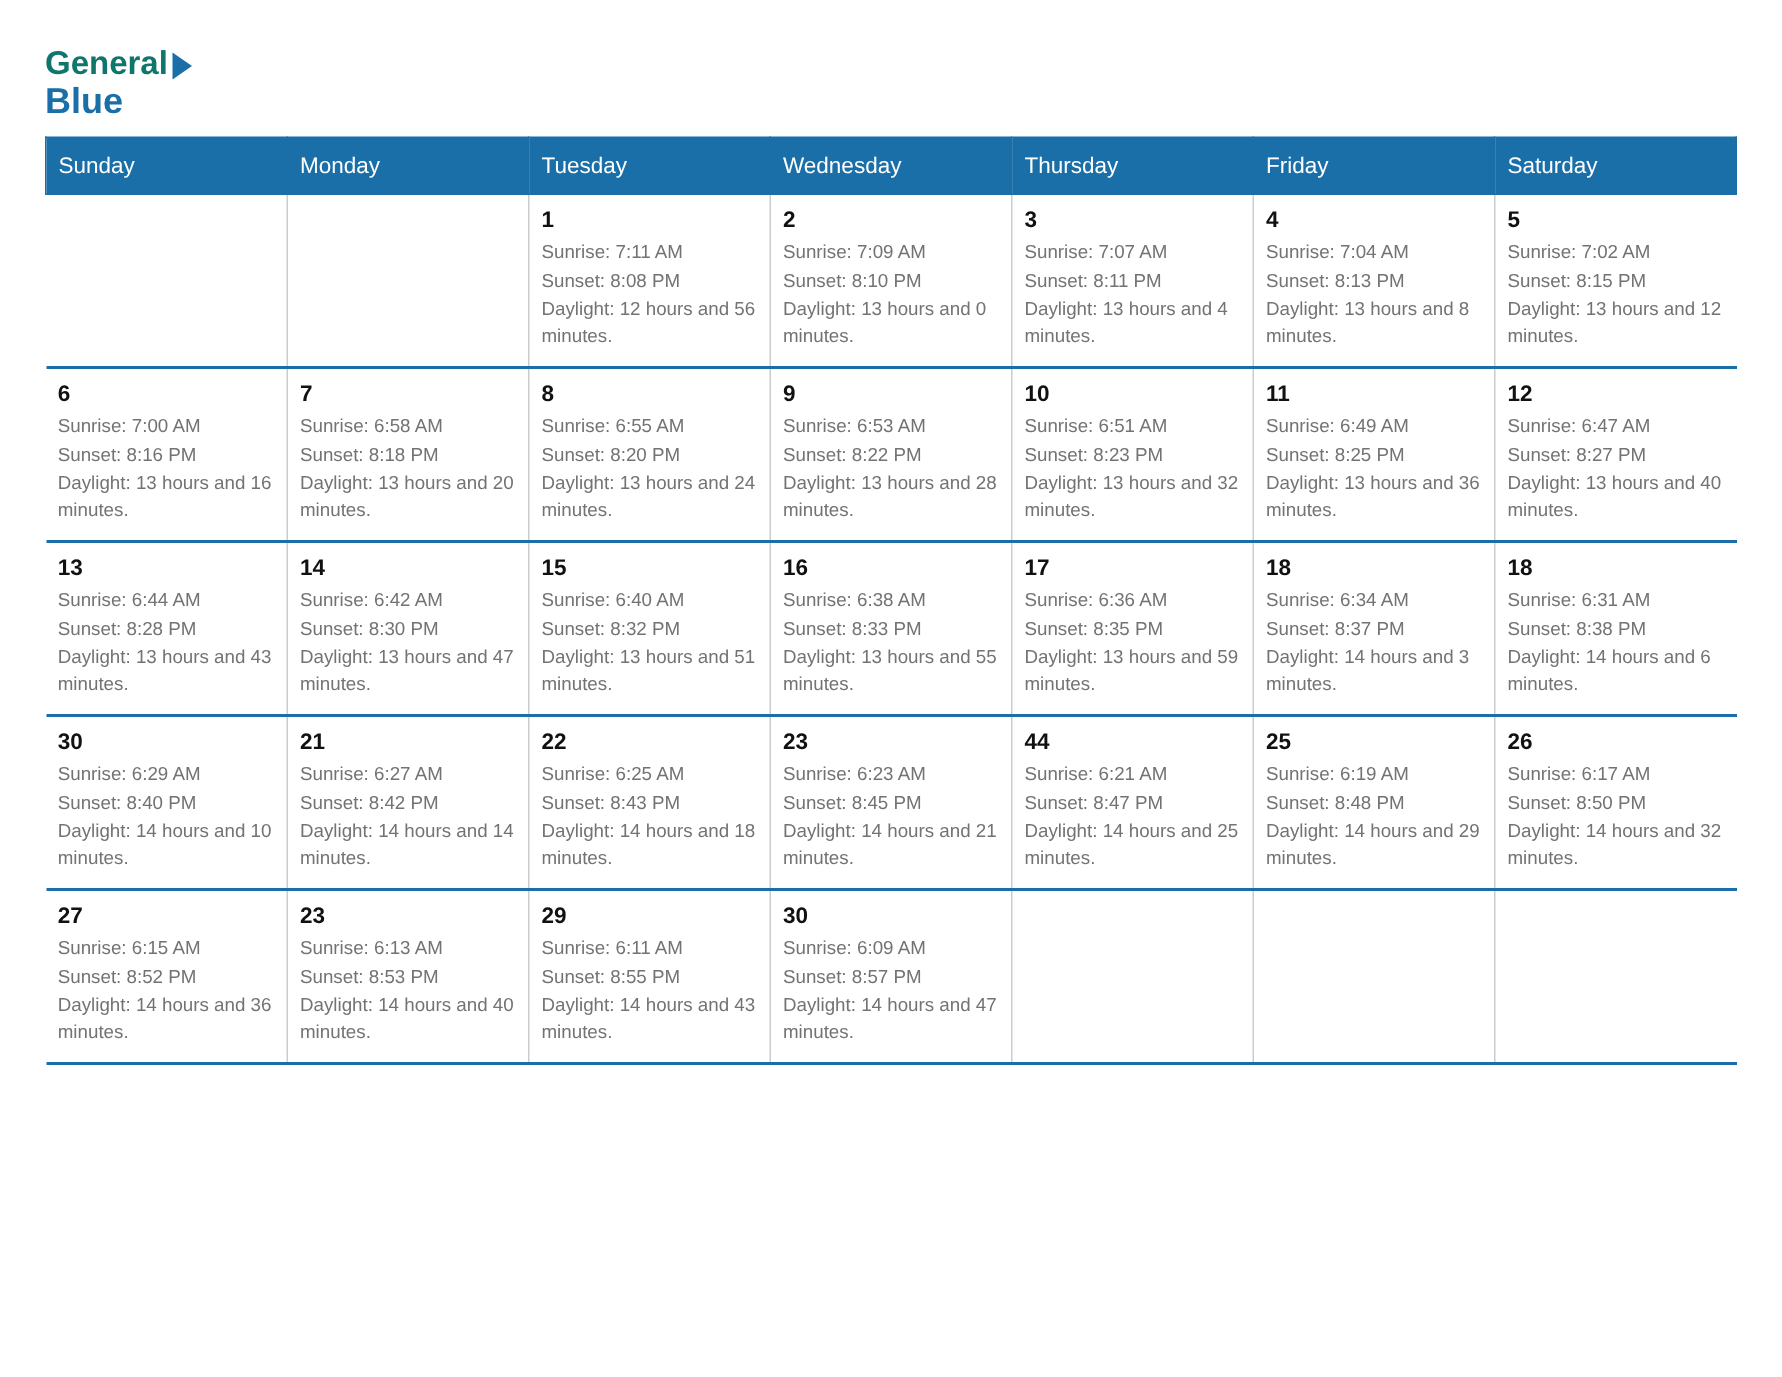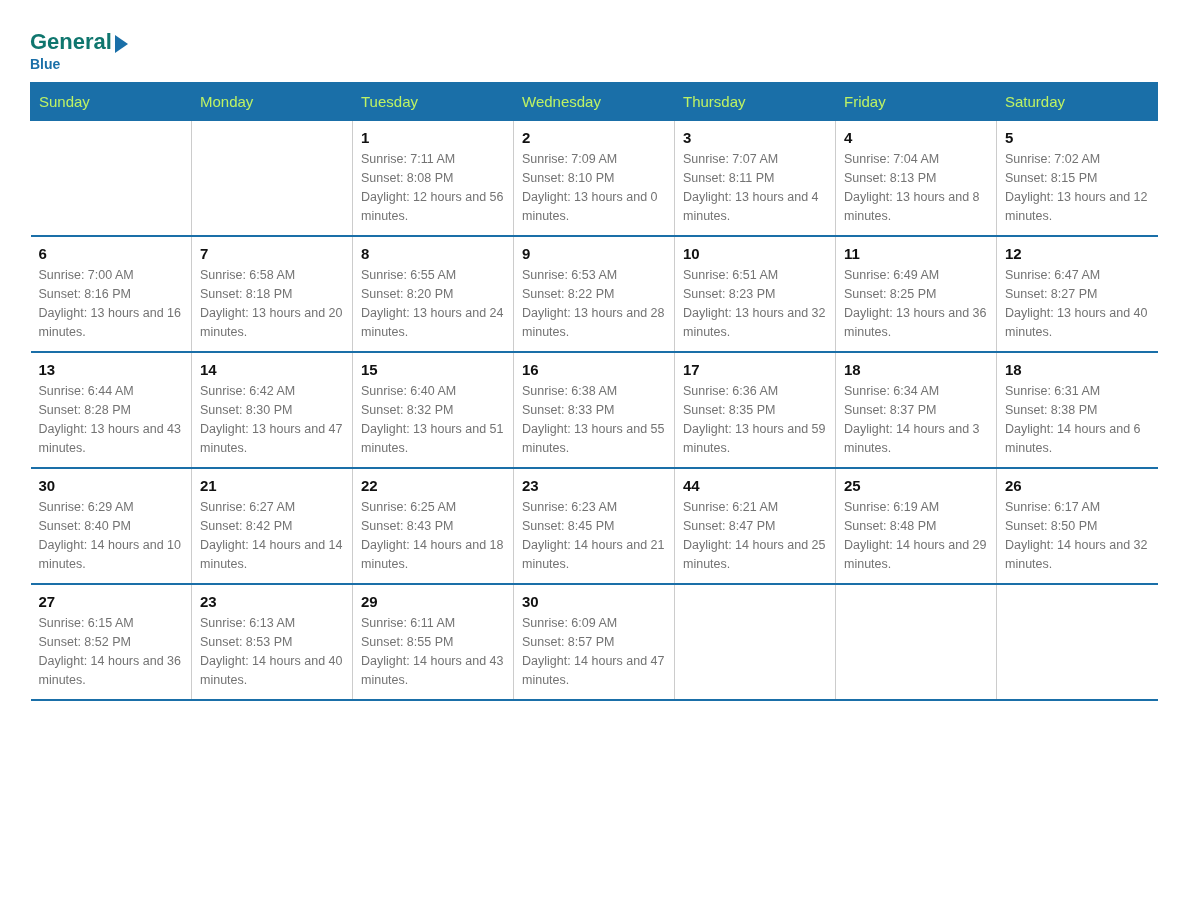--- a/index.html
+++ b/index.html
@@ -54,21 +54,21 @@
       font-size: 22px;
       color: #555;
     }
     .calendar {
       width: 100%;
       border-collapse: collapse;
       margin-top: 10px;
     }
     .calendar thead tr {
       background-color: #1a6fa8;
-      color: #bef264;
+      color: #ffffff;
     }
     .calendar thead th {
       padding: 10px 8px;
       font-size: 15px;
       font-weight: normal;
       text-align: left;
       border: 1px solid #1a6fa8;
     }
     .calendar tbody tr {
       border-bottom: 2px solid #1a6fa8;
@@ -103,21 +103,21 @@
 </head>
 <body>
 
 <div class="header-row">
   <div class="logo">
   <div style="line-height:1.1;">
     <div>
       <span class="logo-text-general">General</span><span class="logo-arrow" style="display:inline-block;width:0;height:0;border-left:13px solid #1a6fa8;border-top:9px solid transparent;border-bottom:9px solid transparent;margin-left:3px;vertical-align:middle;margin-bottom:2px;"></span>
     </div>
     <div>
-      <span class="logo-text-blue" style="font-size:14px;font-weight:bold;color:#1a6fa8;">Blue</span>
+      <span class="logo-text-blue" style="font-size:24px;font-weight:bold;color:#1a6fa8;">Blue</span>
     </div>
   </div>
 </div>
   <div class="title-block">
     <div class="month-title"></div>
     <div class="subtitle"></div>
   </div>
 </div>
 
 <table class="calendar">

